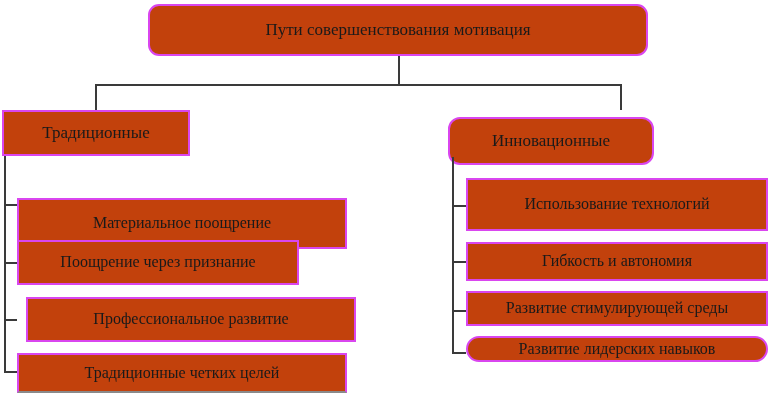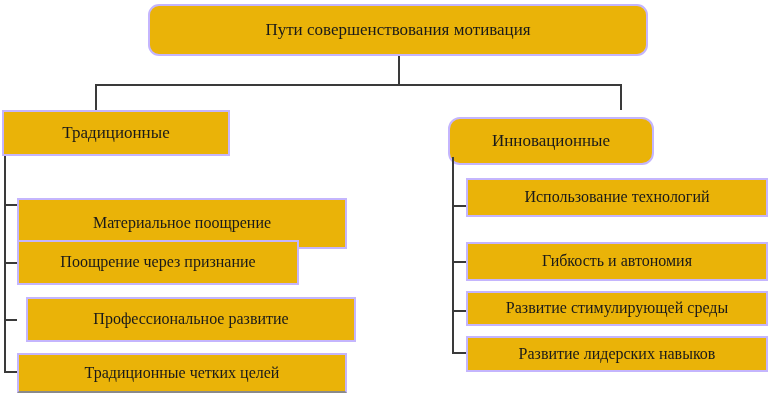--- a/index.html
+++ b/index.html
@@ -12,51 +12,51 @@
     width: 772px;
     height: 403px;
     background: #ffffff;
     font-family: "Liberation Serif", "DejaVu Serif", serif;
     color: #1a1a1a;
     overflow: hidden;
   }
   .node {
     position: absolute;
     box-sizing: border-box;
-    background: #eab308;
-    border: 2px solid #c4b5fd;
+    background: #c2410c;
+    border: 2px solid #d946ef;
     display: flex;
     align-items: center;
     justify-content: center;
     text-align: center;
     font-size: 16px;
     line-height: 1.15;
     padding: 1px 8px;
   }
   .node.root {
     left: 148px; top: 4px; width: 500px; height: 52px;
     border-width: 2.5px;
     border-radius: 11px;
     font-size: 17px;
   }
   .node.branch { border-width: 2.5px; font-size: 17px; }
-  .node.branch-left  { left: 2px;   top: 110px; width: 228px; height: 46px; }
+  .node.branch-left  { left: 2px;   top: 110px; width: 188px; height: 46px; }
   .node.branch-right { left: 448px; top: 117px; width: 206px; height: 48px; border-radius: 12px; }
 
   
   .node.l0 { left: 17px; top: 178px; width: 330px; height: 51px; margin-top: 20px; }
   .node.l1 { left: 17px; top: 240px; width: 282px; height: 45px; }
   .node.l2 { left: 17px; top: 297px; width: 330px; height: 45px; margin-left: 9px; }
   .node.l3 { left: 17px; top: 353px; width: 330px; height: 40px; border-bottom-color:#8a8a8a; }
 
   
-  .node.r0 { left: 466px; top: 178px; width: 302px; height: 39px; }
+  .node.r0 { left: 466px; top: 178px; width: 302px; height: 53px; }
   .node.r1 { left: 466px; top: 242px; width: 302px; height: 39px; }
   .node.r2 { left: 466px; top: 291px; width: 302px; height: 35px; }
-  .node.r3 { left: 466px; top: 336px; width: 302px; height: 36px; }
+  .node.r3 { left: 466px; top: 336px; width: 302px; height: 26px; border-radius: 14px; }
 
   .line {
     position: absolute;
     background: #3a3a3a;
   }
   .v { width: 1.5px; }
   .h { height: 1.5px; }
 
   
   .stem        { left: 398px; top: 56px;  height: 29px; }

